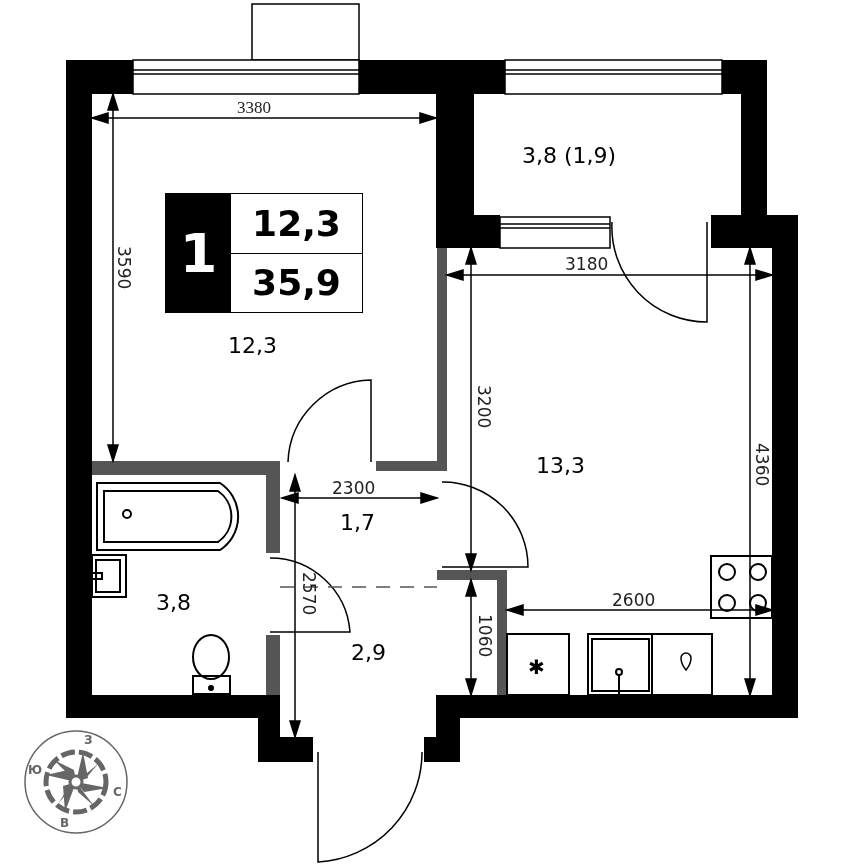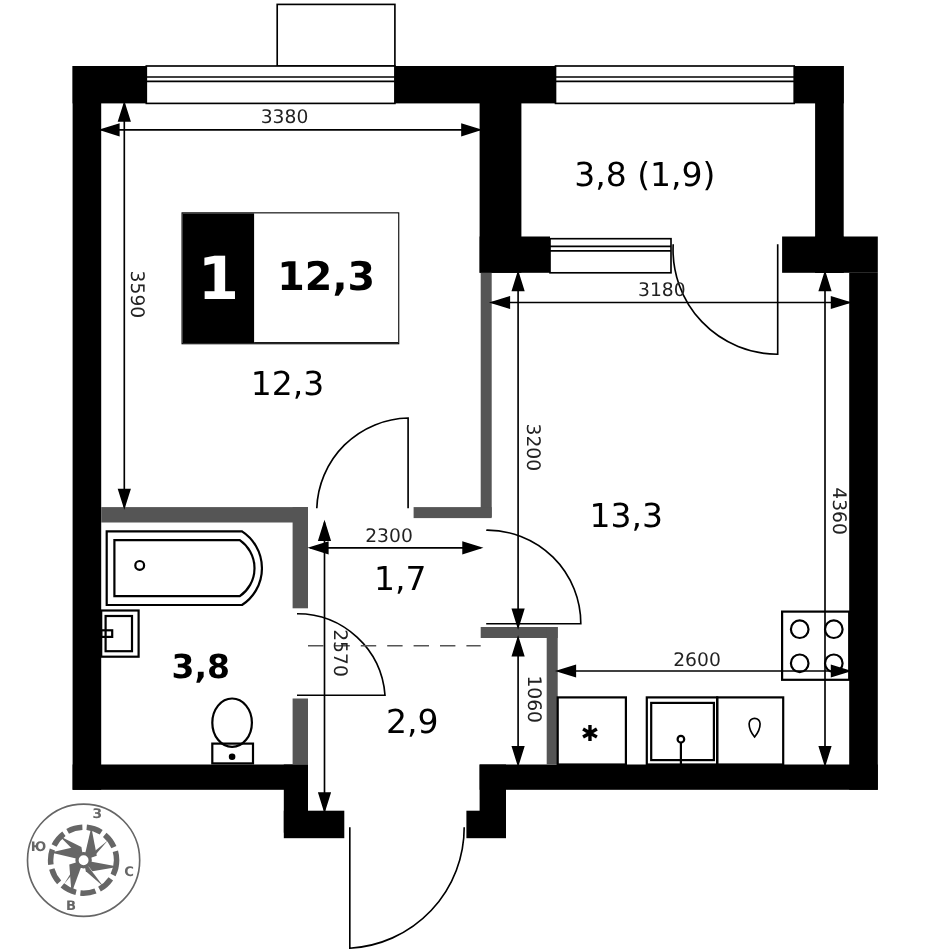--- a/index.html
+++ b/index.html
@@ -1,19 +1,19 @@
 <!DOCTYPE html>
 <html><head>
 <meta charset="utf-8">
 <style>
   html, body { margin: 0; padding: 0; background: #ffffff; }
   body { width: 864px; height: 864px; position: relative; overflow: hidden; font-family: "DejaVu Sans", sans-serif; }
   #plan { position: absolute; left: 0; top: 0; }
   .lbl { position: absolute; color: #000; white-space: nowrap; line-height: 1; }
-  .area { font-size: 30px; }
+  .area { font-size: 22px; }
   .dim { font-size: 17px; color: #222; }
   .dimv { transform-origin: left top; }
   .badge { position: absolute; left: 165px; top: 193px; width: 198px; height: 120px; display: flex; border: 1.5px solid #000; box-sizing: border-box; }
   .badge-num { width: 65px; background: #000; color: #fff; font-size: 54px; font-weight: bold; display: flex; align-items: center; justify-content: center; }
   .badge-vals { flex: 1; display: flex; flex-direction: column; }
   .badge-vals div { flex: 1; display: flex; align-items: center; justify-content: center; font-size: 36px; font-weight: bold; }
   .badge-vals div:first-child { border-bottom: 1.5px solid #000; }
 </style>
 </head>
 <body>
@@ -169,33 +169,34 @@
     <polygon points="76,782 94,806 78,792" fill="#666"></polygon>
     <polygon points="76,782 58,804 68,788" fill="#666"></polygon>
     <circle cx="76" cy="782" r="6" fill="#fff" stroke="#666" stroke-width="3"></circle>
   </g>
 </svg>
 
 <div class="badge">
   <div class="badge-num">1</div>
   <div class="badge-vals">
     <div>12,3</div>
+    <div>35,9</div>
   </div>
 </div>
 
 <div class="lbl area" style="left:228px;top:335px;">12,3</div>
 <div class="lbl area" style="left:522px;top:145px;">3,8 (1,9)</div>
 <div class="lbl area" style="left:536px;top:455px;">13,3</div>
 <div class="lbl area" style="left:340px;top:512px;">1,7</div>
-<div class="lbl area" style="left:156px;top:592px;font-weight:bold;">3,8</div>
+<div class="lbl area" style="left:156px;top:592px;">3,8</div>
 <div class="lbl area" style="left:351px;top:642px;">2,9</div>
 
-<div class="lbl dim" style="left:237px;top:99px;">3380</div>
+<div class="lbl dim" style="left:237px;top:99px;font-family:Liberation Serif, serif;">3380</div>
 <div class="lbl dim dimv" style="left:132px;top:246px;transform:rotate(90deg);">3590</div>
-<div class="lbl dim" style="left:580px;top:256px;">3180</div>
+<div class="lbl dim" style="left:565px;top:256px;">3180</div>
 <div class="lbl dim dimv" style="left:492px;top:385px;transform:rotate(90deg);">3200</div>
 <div class="lbl dim dimv" style="left:770px;top:443px;transform:rotate(90deg);">4360</div>
 <div class="lbl dim" style="left:332px;top:480px;">2300</div>
 <div class="lbl dim dimv" style="left:317px;top:572px;transform:rotate(90deg);">2570</div>
 <div class="lbl dim dimv" style="left:493px;top:614px;transform:rotate(90deg);">1060</div>
 <div class="lbl dim" style="left:612px;top:592px;text-align:center;">2600</div>
 
 <div class="lbl" style="left:84px;top:734px;font-size:12px;font-weight:bold;color:#666;">З</div>
 <div class="lbl" style="left:28px;top:764px;font-size:12px;font-weight:bold;color:#666;">Ю</div>
 <div class="lbl" style="left:113px;top:786px;font-size:12px;font-weight:bold;color:#666;">С</div>

